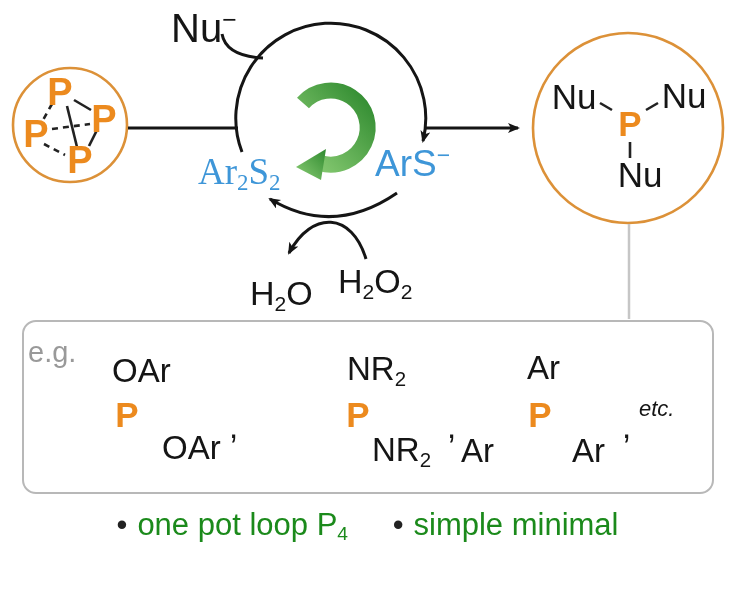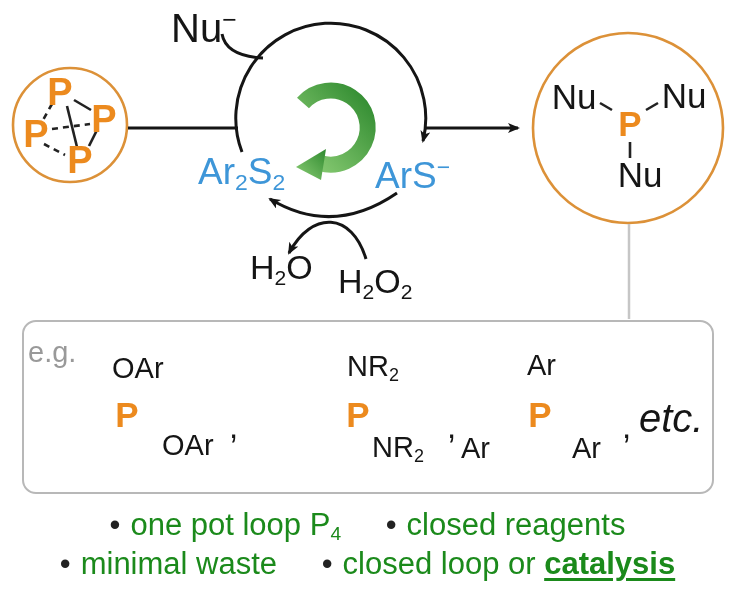--- a/index.html
+++ b/index.html
@@ -17,22 +17,22 @@
   .ctr{transform:translate(-50%,-50%);}
   .sub{font-size:0.62em; vertical-align:-0.28em;}
   .sup{font-size:0.62em; vertical-align:0.55em;}
   .blue{color:var(--blue); font-size:37px;}
   .black-lg{font-size:34px;}
   .nu-label{font-size:40px;}
   .p-atom{color:var(--orange); font-weight:bold; font-size:38px;}
   .p-atom-sm{color:var(--orange); font-weight:bold; font-size:35px;}
   .nu-prod{font-size:35px;}
   .eg{font-size:29px; color:var(--gray_text);}
-  .struct{font-size:29px;}
-  .etc{font-size:40px; font-style:italic;}
+  .struct{font-size:33px;}
+  .etc{font-size:22px; font-style:italic;}
   .comma{font-size:33px;}
   .features{position:absolute; left:0; width:735px; text-align:center; font-size:31px; color:var(--green);}
   .dot{color:#222; margin-right:10px;}
   .gap{display:inline-block; width:36px;}
   .emph{font-weight:bold; text-decoration:underline; text-decoration-thickness:3px; text-underline-offset:4px;}
   .examples-box{
     position:absolute; left:22px; top:320px; width:688px; height:170px;
     border:2px solid var(--gray_border); border-radius:14px; background:#fff;
   }
   
@@ -117,28 +117,28 @@
 
   <div class="txt nu-label" style="left:160px; top:8px;margin-left:11px;">
     <span>Nu</span><span class="sup">−</span>
   </div>
 
   <div class="txt ctr p-atom" style="left:60px; top:92px;">P</div>
   <div class="txt ctr p-atom" style="left:104px; top:119px;">P</div>
   <div class="txt ctr p-atom" style="left:36px; top:134px;">P</div>
   <div class="txt ctr p-atom" style="left:80px; top:160px;">P</div>
 
-  <div class="txt blue" style="left:198px; top:153px;">
+  <div class="txt blue" style="left:198px; top:153px;font-family:Liberation Serif, serif;">
     <span>Ar</span><span class="sub">2</span><span>S</span><span class="sub">2</span>
   </div>
-  <div class="txt blue" style="left:375px; top:156px;">
+  <div class="txt blue" style="left:375px; top:144px;">
     <span>ArS</span><span class="sup">−</span>
   </div>
 
-  <div class="txt black-lg" style="left:250px; top:250px;">
+  <div class="txt black-lg" style="left:250px; top:276px;">
     <span>H</span><span class="sub">2</span><span>O</span>
   </div>
   <div class="txt black-lg" style="left:338px; top:264px;">
     <span>H</span><span class="sub">2</span><span>O</span><span class="sub">2</span>
   </div>
 
   <div class="txt ctr nu-prod" style="left:574px; top:96px;">Nu</div>
   <div class="txt ctr nu-prod" style="left:684px; top:95px;">Nu</div>
   <div class="txt ctr p-atom-sm" style="left:630px; top:123px;">P</div>
   <div class="txt ctr nu-prod" style="left:640px; top:174px;">Nu</div>
@@ -162,20 +162,16 @@
 
   <div class="txt struct" style="left:527px; top:351px;">Ar</div>
   <div class="txt struct" style="left:461px; top:434px;">Ar</div>
   <div class="txt ctr p-atom-sm" style="left:540px; top:414px;">P</div>
   <div class="txt struct" style="left:572px; top:434px;">Ar</div>
   <div class="txt comma" style="left:622px; top:410px;">,</div>
   <div class="txt etc" style="left:639px; top:398px;">etc.</div>
 
   <div class="features" style="top:507px;">
     <span class="dot">•</span><span><span>one pot loop P</span><span class="sub">4</span></span><span class="gap"></span>
-    <span class="dot">•</span><span>closed reagents</span>
-  </div>
-  <div class="features" style="top:546px;">
-    <span class="dot">•</span><span>minimal waste</span><span class="gap"></span>
-    <span class="dot">•</span><span><span>closed loop or </span><span class="emph">catalysis</span></span>
+    <span class="dot">•</span><span>simple minimal</span>
   </div>
 
 </div>
 
 </body></html>

